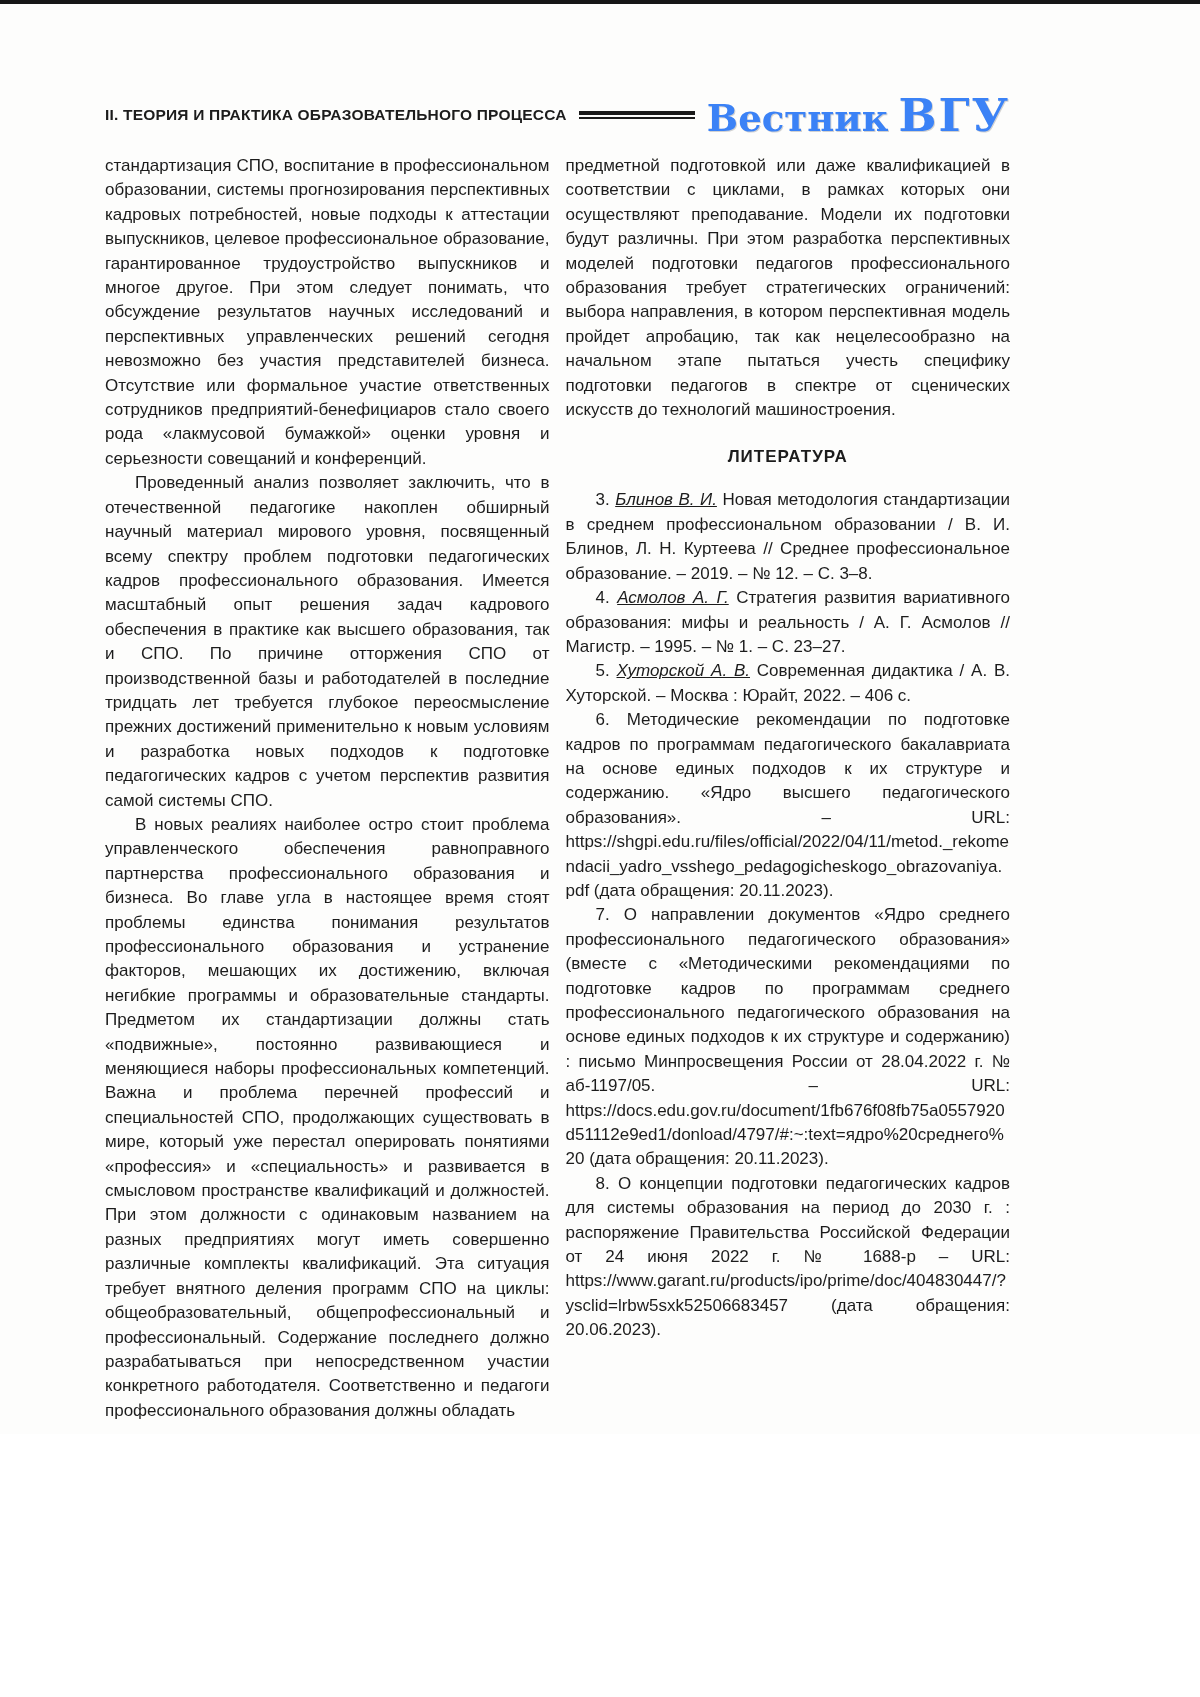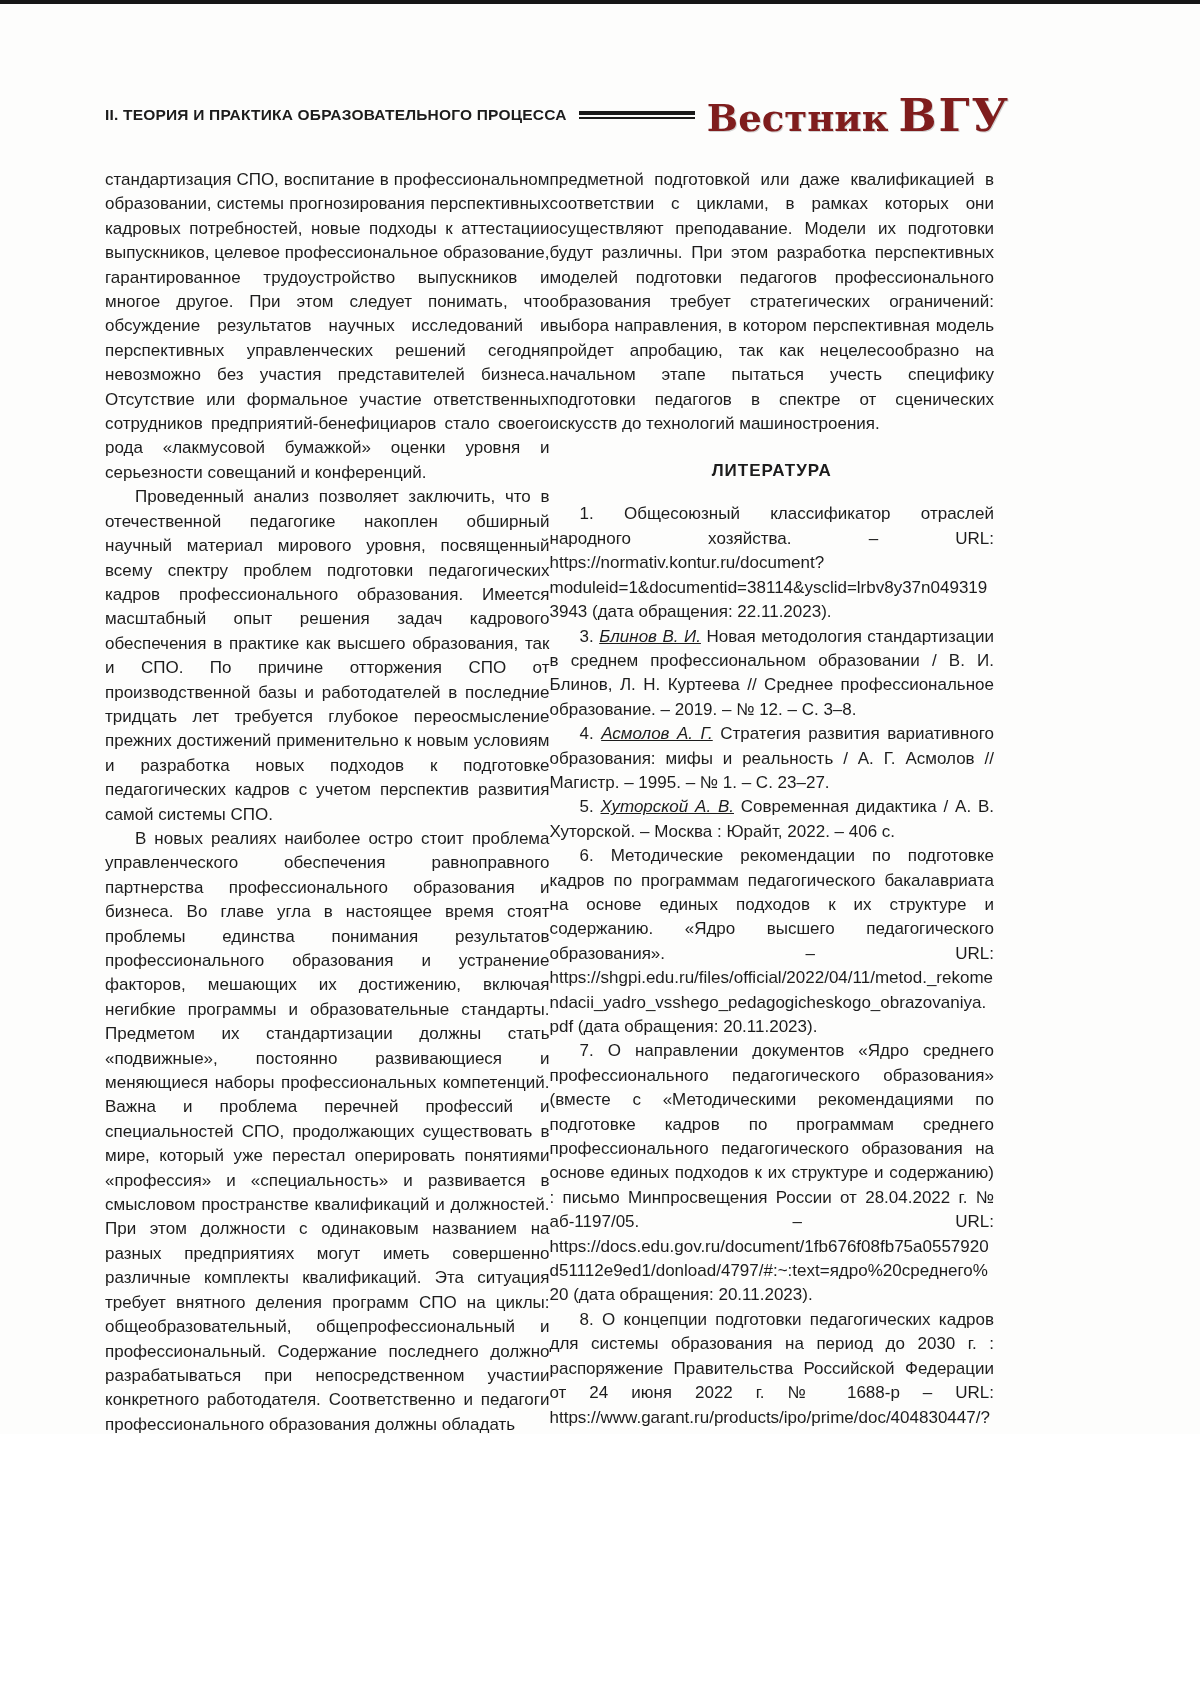--- a/index.html
+++ b/index.html
@@ -36,31 +36,32 @@
     flex: 1;
     height: 8px;
     border-top: 4px solid #1a1a1a;
     border-bottom: 2px solid #1a1a1a;
     margin: 0 12px;
     align-self: center;
   }
   .journal-logo {
     font-family: "DejaVu Serif", serif;
     font-weight: bold;
-    color: #7f1d1d;
+    color: #3b82f6;
     white-space: nowrap;
     text-shadow: 1px 1px 0 #d2d2d2;
     line-height: 1;
   }
   .logo-word1 { font-size: 37px; margin-right: 10px; }
   .logo-word2 { font-size: 45px; letter-spacing: 2px; }
   
   .content {
     display: flex;
-    margin-top: 30px;
+    gap: 16px;
+    margin-top: 16px;
   }
   .col { width: 444.5px; }
   .body-par, .ref {
     font-size: 17px;
     line-height: 24.4px;
     text-align: justify;
     text-indent: 30px;
     hyphens: auto;
     overflow-wrap: break-word;
   }
@@ -123,21 +124,20 @@
     <section class="col col-right">
       <div class="par-group">
 
           <p class="body-par">предметной подготовкой или даже квалификацией в соответствии с циклами, в рамках которых они осуществляют преподавание. Модели их подготовки будут различны. При этом разработка перспективных моделей подготовки педагогов профессионального образования требует стратегических ограничений: выбора направления, в котором перспективная модель пройдет апробацию, так как нецелесообразно на начальном этапе пытаться учесть специфику подготовки педагогов в спектре от сценических искусств до технологий машиностроения.</p>
         </div>
 
       <h2 class="literature-heading">ЛИТЕРАТУРА</h2>
 
       <div class="refs">
 
-          <p class="ref"><span>1. </span><i></i><span>Общесоюзный классификатор отраслей народного хозяйства. – URL: https://normativ.kontur.ru/document?moduleid=1&amp;documentid=38114&amp;ysclid=lrbv8y37n0493193943 (дата обращения: 22.11.2023).</span></p>
 
 
           <p class="ref"><span>3. </span><i>Блинов В. И.</i><span> Новая методология стандартизации в среднем профессиональном образовании / В. И. Блинов, Л. Н. Куртеева // Среднее профессиональное образование. – 2019. – № 12. – С. 3–8.</span></p>
 
           <p class="ref"><span>4. </span><i>Асмолов А. Г.</i><span> Стратегия развития вариативного образования: мифы и реальность / А. Г. Асмолов // Магистр. – 1995. – № 1. – С. 23–27.</span></p>
 
           <p class="ref"><span>5. </span><i>Хуторской А. В.</i><span> Современная дидактика / А. В. Хуторской. – Москва : Юрайт, 2022. – 406 с.</span></p>
 
           <p class="ref"><span>6. </span><i></i><span>Методические рекомендации по подготовке кадров по программам педагогического бакалавриата на основе единых подходов к их структуре и содержанию. «Ядро высшего педагогического образования». – URL: https://shgpi.edu.ru/files/official/2022/04/11/metod._rekomendacii_yadro_vsshego_pedagogicheskogo_obrazovaniya.pdf (дата обращения: 20.11.2023).</span></p>
 

